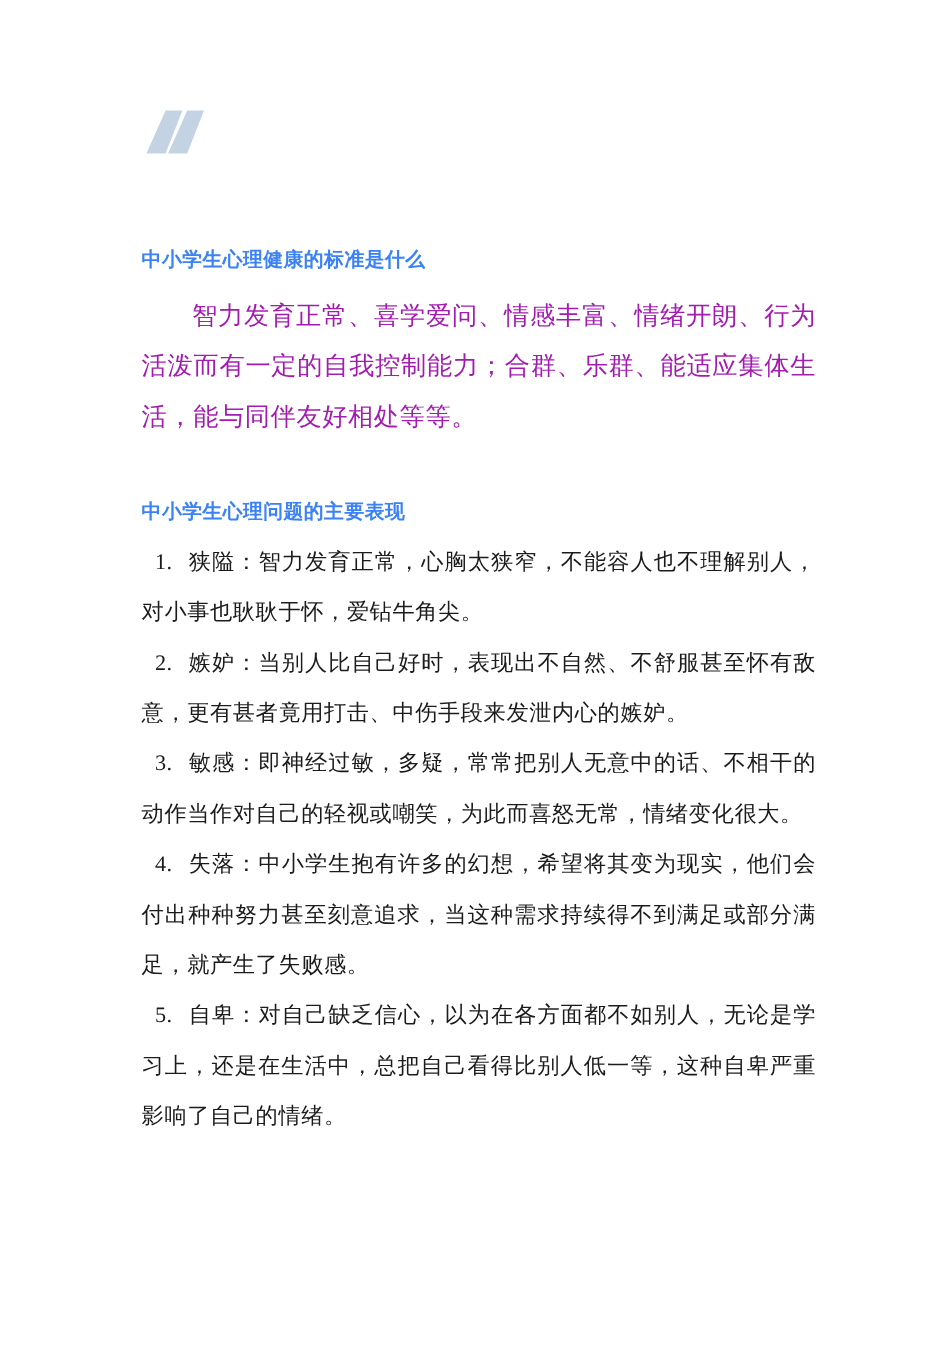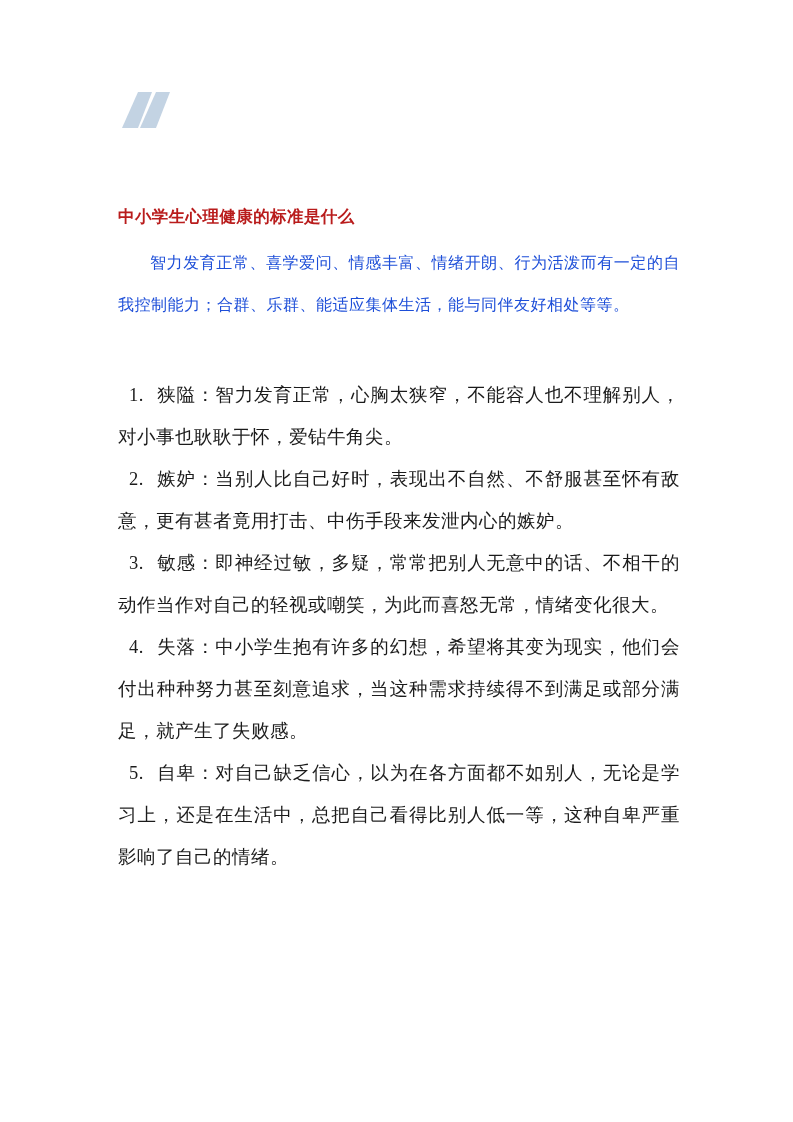--- a/index.html
+++ b/index.html
@@ -37,35 +37,35 @@
     letter-spacing: 2px;
     height: 60px;
     user-select: none;
   }
   .quote-mark svg { display: block; }
 
   h2.section-heading {
     font-family: "DejaVu Sans", "Liberation Sans", sans-serif;
     font-size: 16.5px;
     font-weight: 700;
-    color: #b91c1c;
+    color: #3b82f6;
     margin: 0;
     letter-spacing: 0.4px;
   }
   .heading-1-wrap { margin-top: 58px; }
   .heading-2-wrap { margin-top: 48px; }
 
   p.body-text {
-    font-size: 16px;
+    font-size: 21px;
     line-height: 42px;
     margin: 14px 0 0 0;
     text-align: justify;
     text-justify: inter-ideograph;
     letter-spacing: 0.5px;
-    color: #1d4ed8;
+    color: #a21caf;
   }
   p.indent-2 { text-indent: 2em; }
 
   ol.numbered {
     list-style: none;
     margin: 10px 0 0 0;
     padding: 0;
   }
   ol.numbered li {
     font-size: 18.5px;
@@ -97,20 +97,21 @@
         <path d="M22 40 L38 4 L52 4 L38 40 Z" fill="#c3d3e3"></path>
       </svg>
     </div>
 
     <div class="heading-1-wrap">
       <h2 class="section-heading">中小学生心理健康的标准是什么</h2>
       <p class="body-text indent-2">智力发育正常、喜学爱问、情感丰富、情绪开朗、行为活泼而有一定的自我控制能力；合群、乐群、能适应集体生活，能与同伴友好相处等等。</p>
     </div>
 
     <div class="heading-2-wrap">
+      <h2 class="section-heading">中小学生心理问题的主要表现</h2>
       <ol class="numbered">
         <li>
           <span class="num">1.</span><span>狭隘：智力发育正常，心胸太狭窄，不能容人也不理解别人，对小事也耿耿于怀，爱钻牛角尖。</span>
         </li>
         <li>
           <span class="num">2.</span><span>嫉妒：当别人比自己好时，表现出不自然、不舒服甚至怀有敌意，更有甚者竟用打击、中伤手段来发泄内心的嫉妒。</span>
         </li>
         <li>
           <span class="num">3.</span><span>敏感：即神经过敏，多疑，常常把别人无意中的话、不相干的动作当作对自己的轻视或嘲笑，为此而喜怒无常，情绪变化很大。</span>
         </li>

